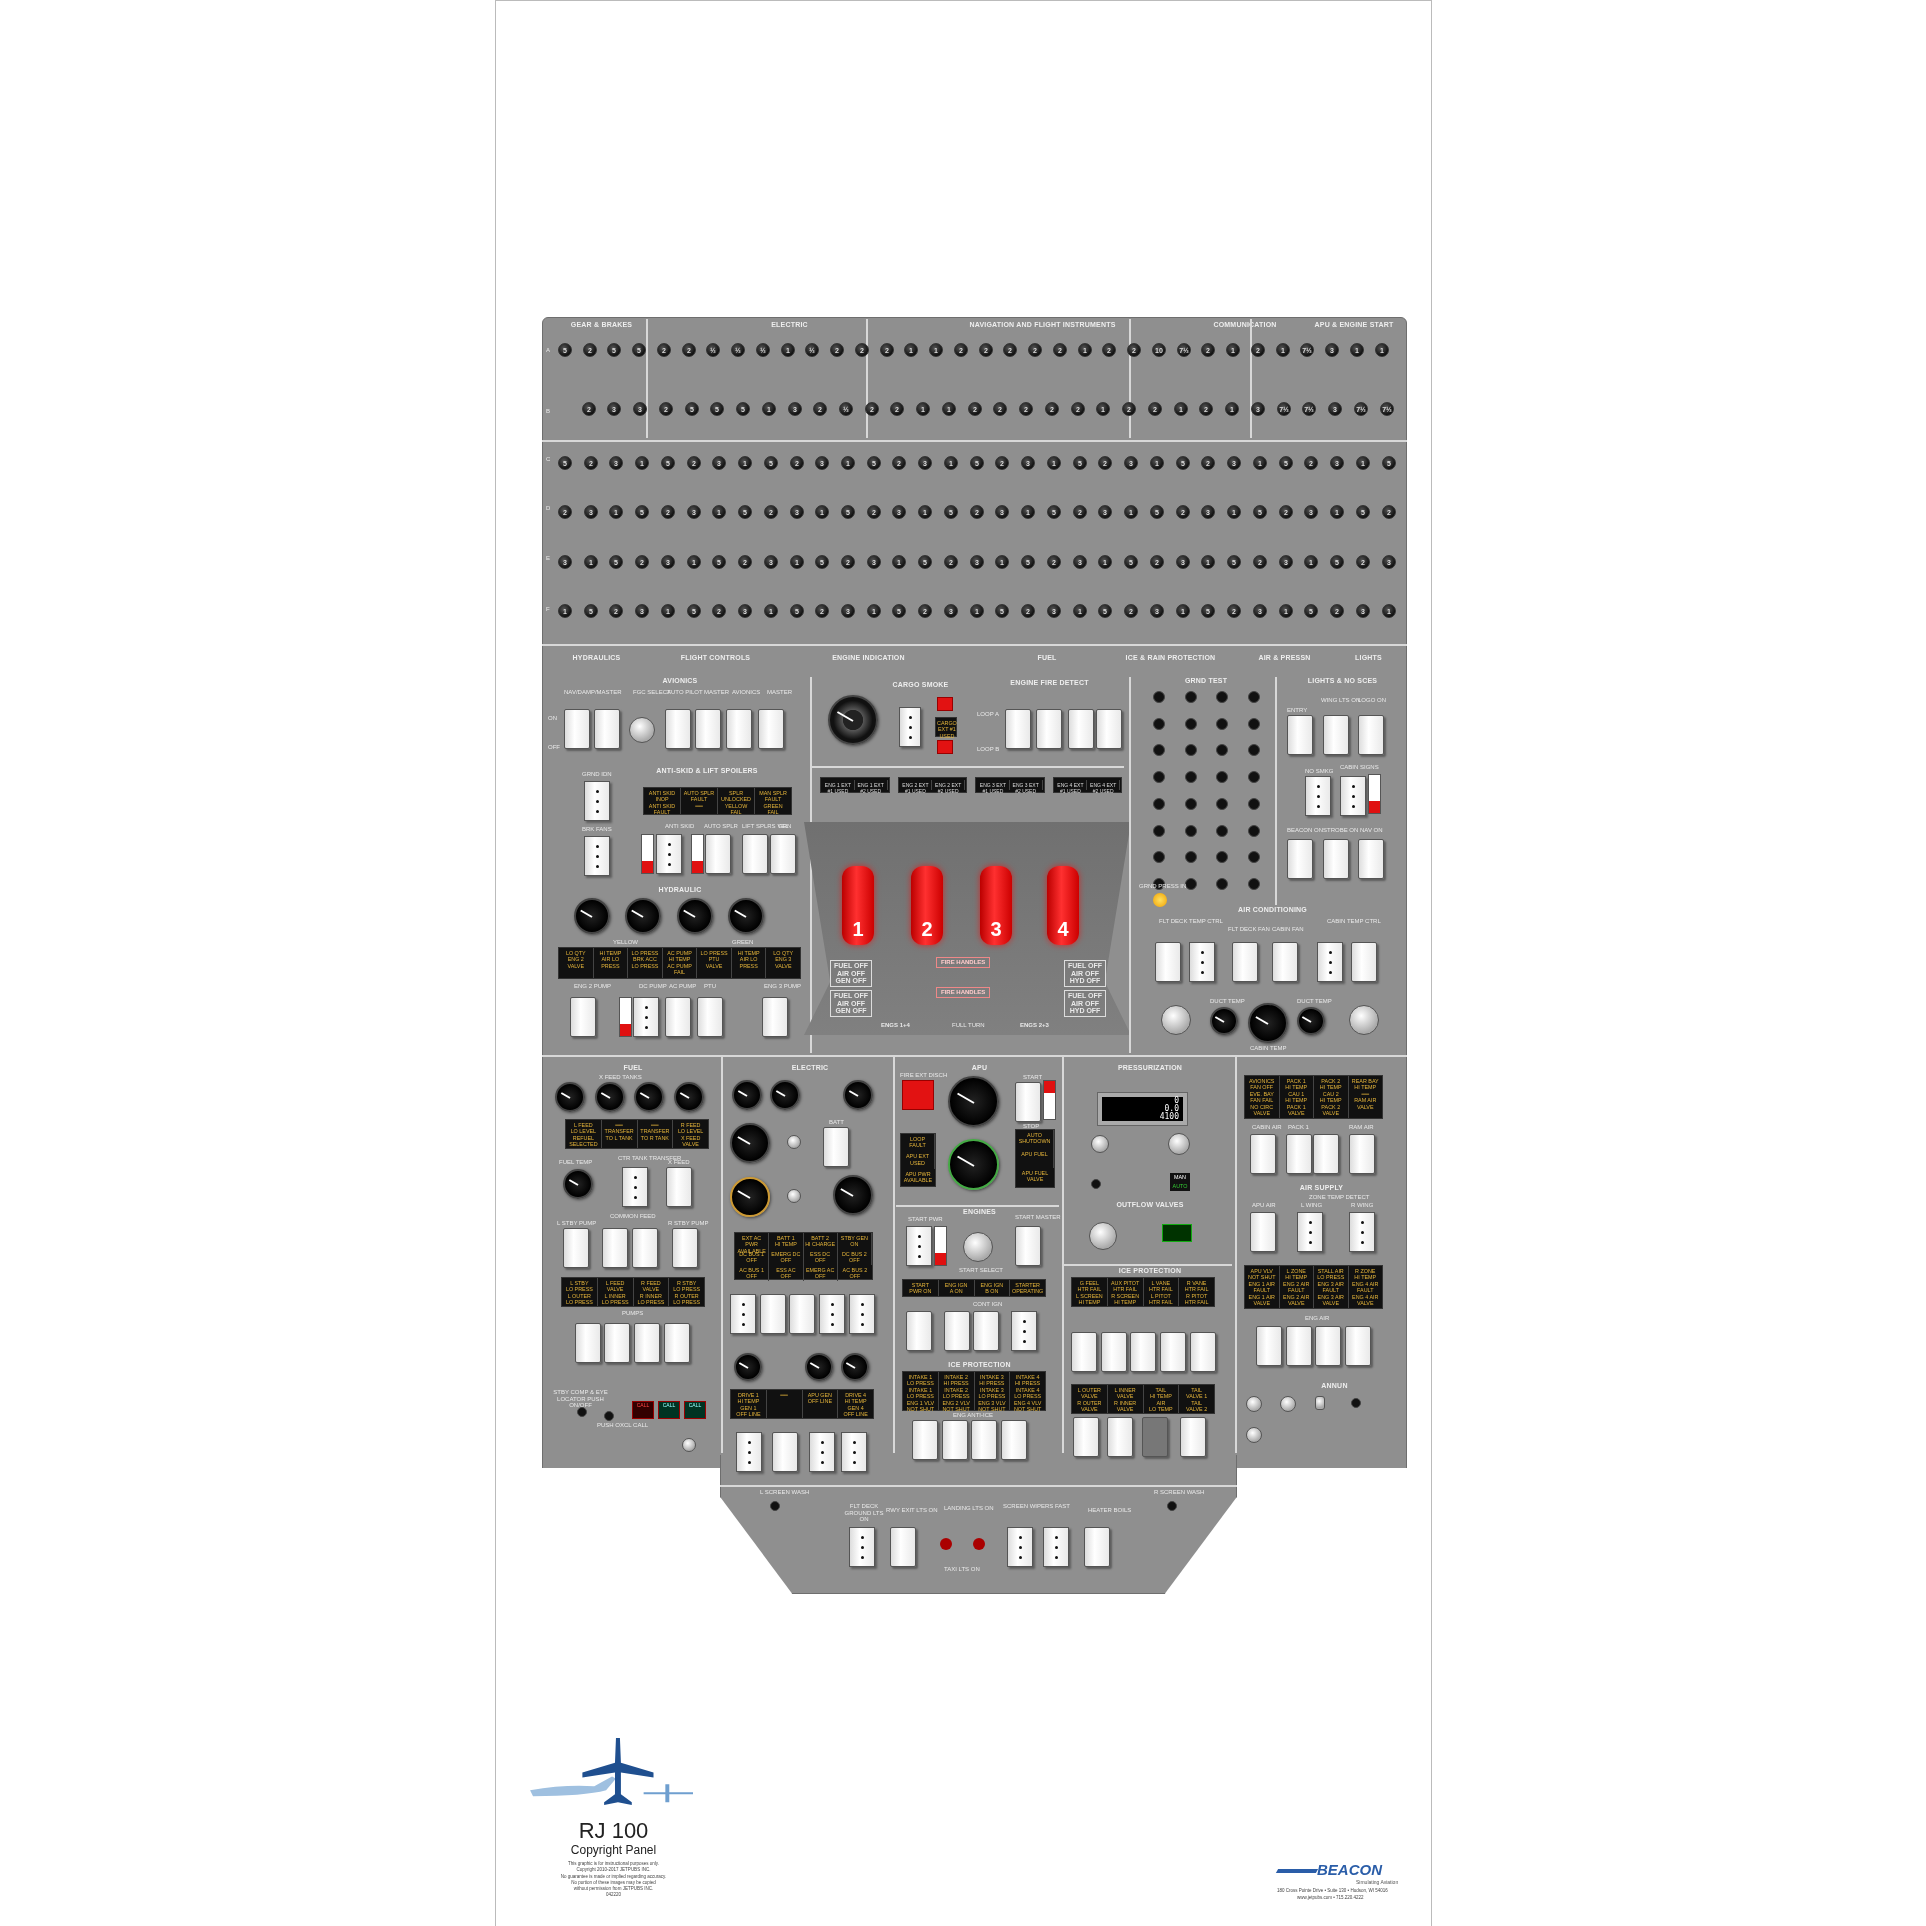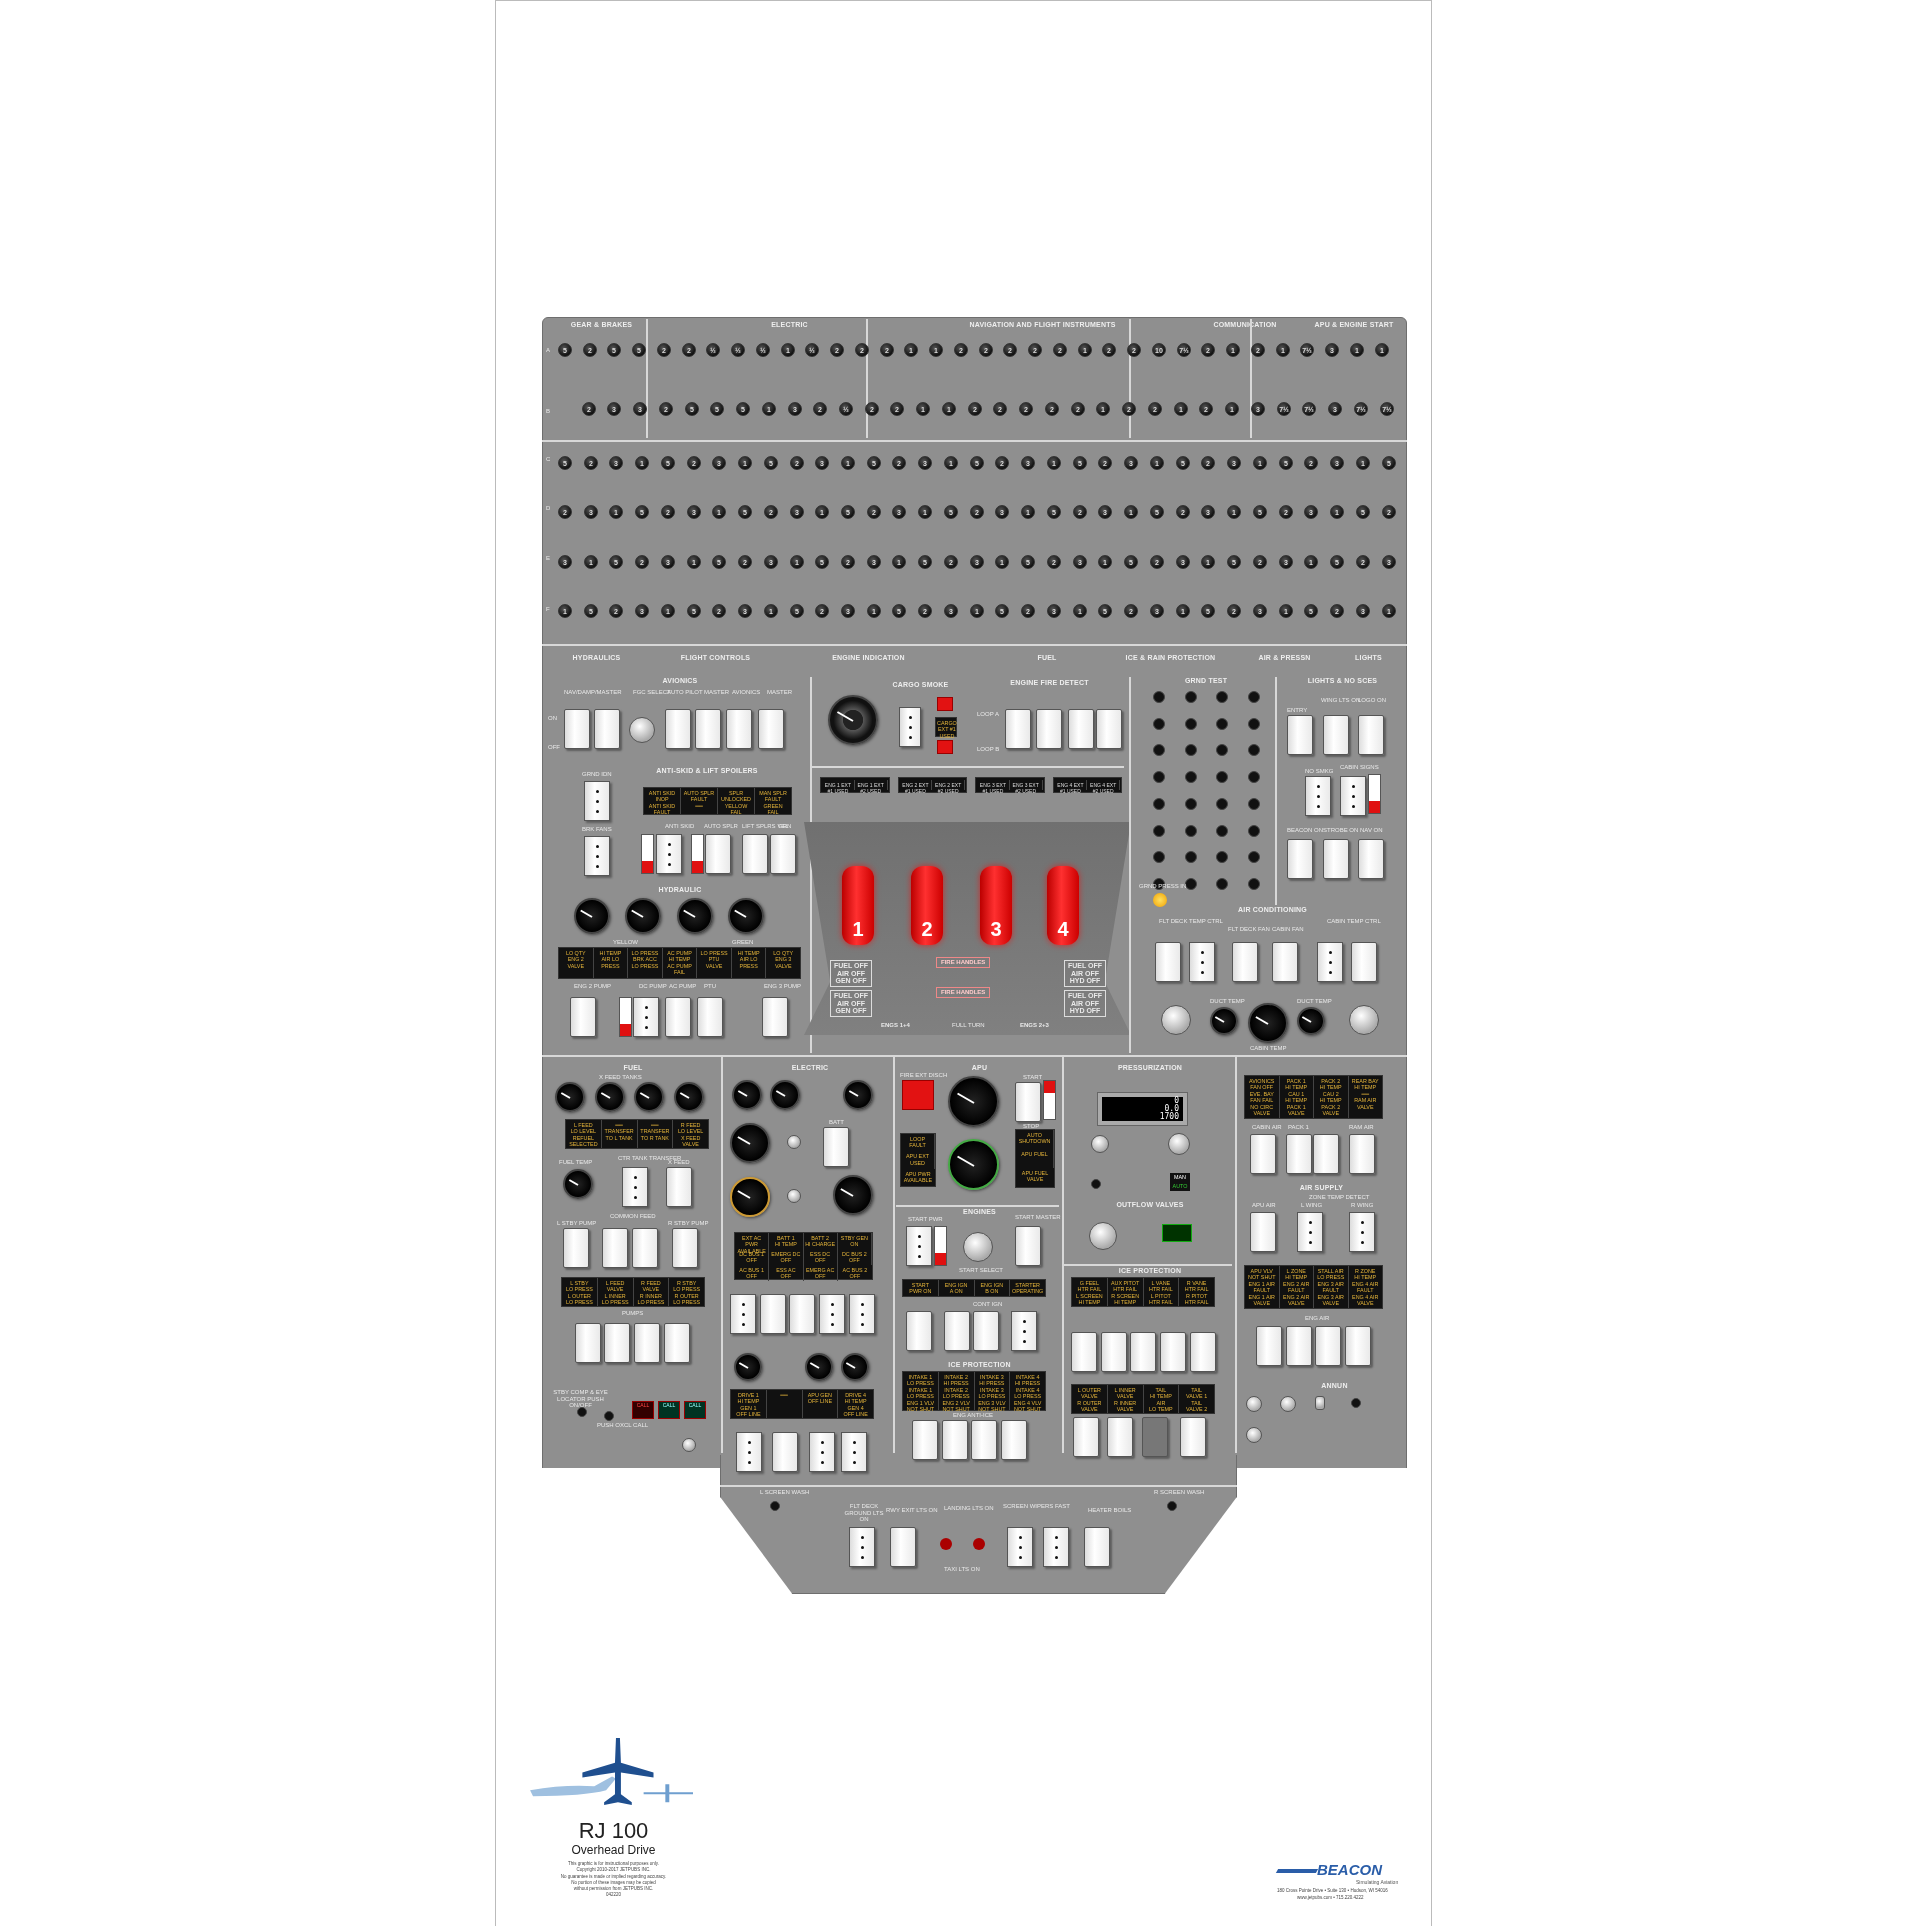--- a/index.html
+++ b/index.html
@@ -801,21 +801,21 @@
   <div class="sw" style="left:103px;top:59px"></div>
 </div>
 
 <div class="divv" style="left:1062px;top:1057px;height:396px"></div>
 <div style="position:absolute;left:1067px;top:1064px;width:166px;height:198px">
   <div class="hdr" style="left:0;top:0;width:166px">PRESSURIZATION</div>
   <div style="position:absolute;left:30px;top:28px;width:91px;height:34px;background:#aaa;border:1px solid #666;padding:4px">
     <div style="background:#000;width:100%;height:100%;color:#fff;font-family:'DejaVu Sans Mono',monospace;font-size:8px;text-align:right;padding-right:4px;line-height:1">
       <div>0</div>
       <div>0.0</div>
-      <div>1700</div>
+      <div>4100</div>
     </div>
   </div>
   <div class="knob" style="left:24px;top:71px;width:18px;height:18px"></div>
   <div class="knob" style="left:101px;top:69px;width:22px;height:22px"></div>
   <div class="pbtn" style="left:24px;top:115px"></div>
   <div style="position:absolute;left:103px;top:109px;width:20px;height:18px;background:#111;font-size:5.4px;text-align:center;line-height:9px">
       <span style="color:#fff;display:block">MAN</span>
       <span style="color:#3c3;display:block">AUTO</span>
     </div>
   <div class="hdr" style="left:0;top:137px;width:166px">OUTFLOW VALVES</div>
@@ -990,21 +990,21 @@
 </div>
 
 <div style="position:absolute;left:525px;top:1733px;width:178px;height:79px">
   <svg width="178" height="79" viewBox="0 0 180 80">
     <path d="M5 58 Q40 52 70 54 L88 44 L92 46 L82 58 Q60 64 8 64 Z" fill="#9fc0e0"></path>
     <path d="M92 5 L96 5 L97 30 L130 40 L130 45 L97 40 L97 62 L108 70 L108 73 L94 70 L80 73 L80 70 L91 62 L91 40 L58 45 L58 40 L91 30 Z" fill="#1f4f8f"></path>
     <path d="M120 60 L170 60 L170 62 L120 62 Z M142 52 L146 52 L146 70 L142 70 Z" fill="#6f9fcf"></path>
   </svg>
 </div>
 <div class="brand" style="left:554px;top:1818px;width:119px;text-align:center;font-size:22px;color:#222">RJ 100</div>
-<div class="brand" style="left:554px;top:1843px;width:119px;text-align:center;font-size:12px;color:#222">Overhead Drive</div>
+<div class="brand" style="left:554px;top:1843px;width:119px;text-align:center;font-size:12px;color:#222">Copyright Panel</div>
 <div id="disc" style="position:absolute;left:549px;top:1861px;width:129px;text-align:center;font-size:4.5px;color:#444;line-height:1.4">
     <div>This graphic is for instructional purposes only.</div>
     <div>Copyright 2010-2017 JETPUBS INC.</div>
     <div>No guarantee is made or implied regarding accuracy.</div>
     <div>No portion of these images may be copied</div>
     <div>without permission from JETPUBS INC.</div>
     <div>042220</div>
   </div>
 
 <div style="position:absolute;left:1277px;top:1861px;width:149px">

